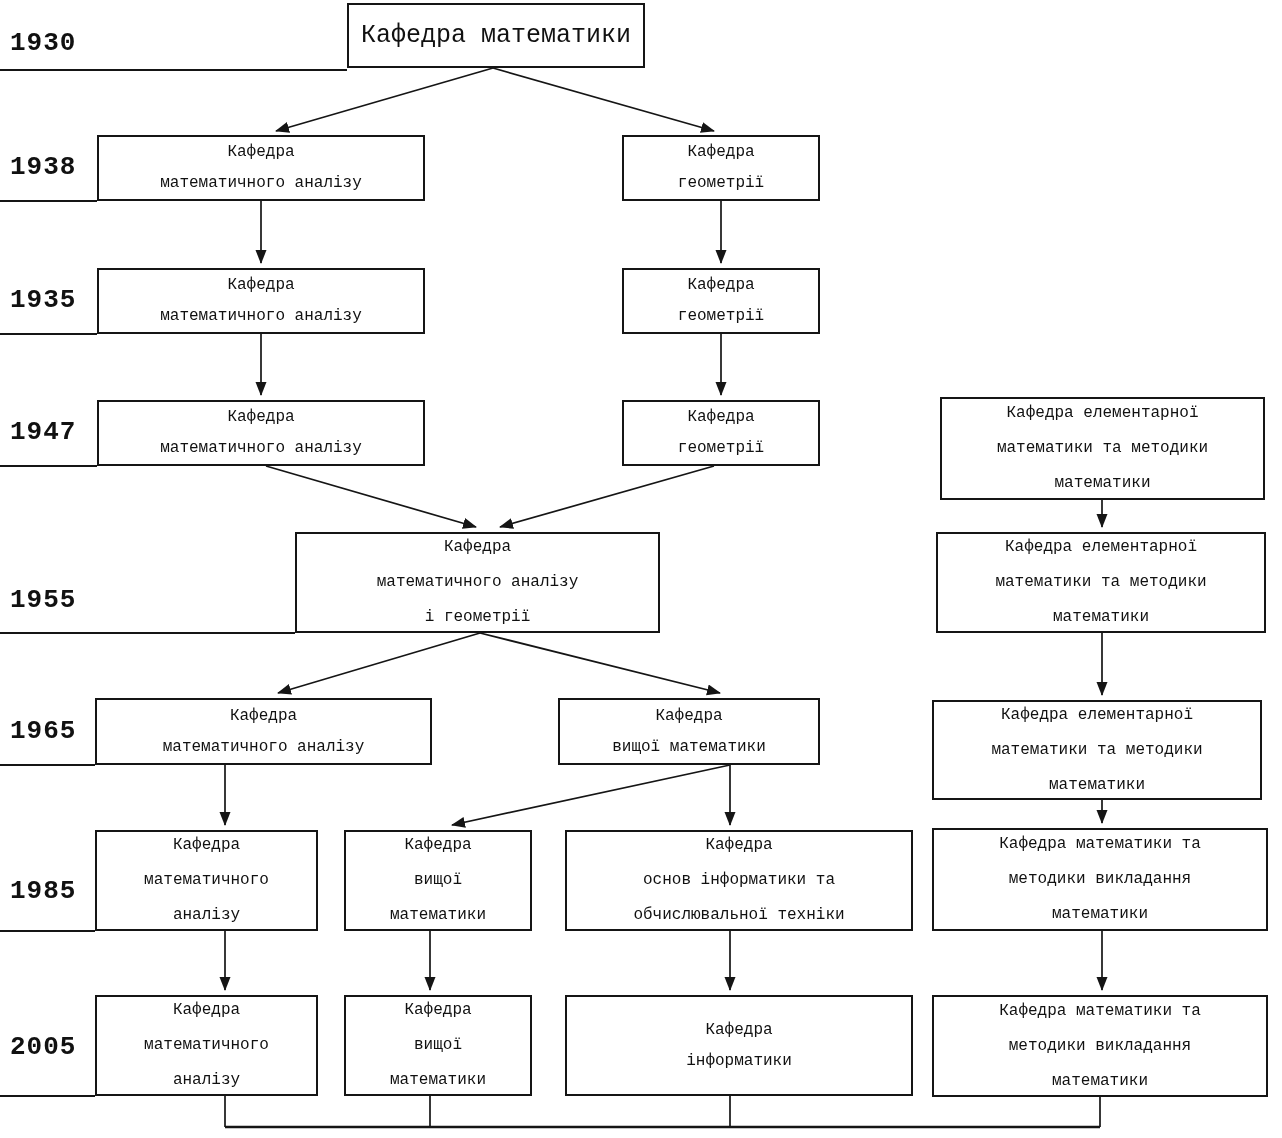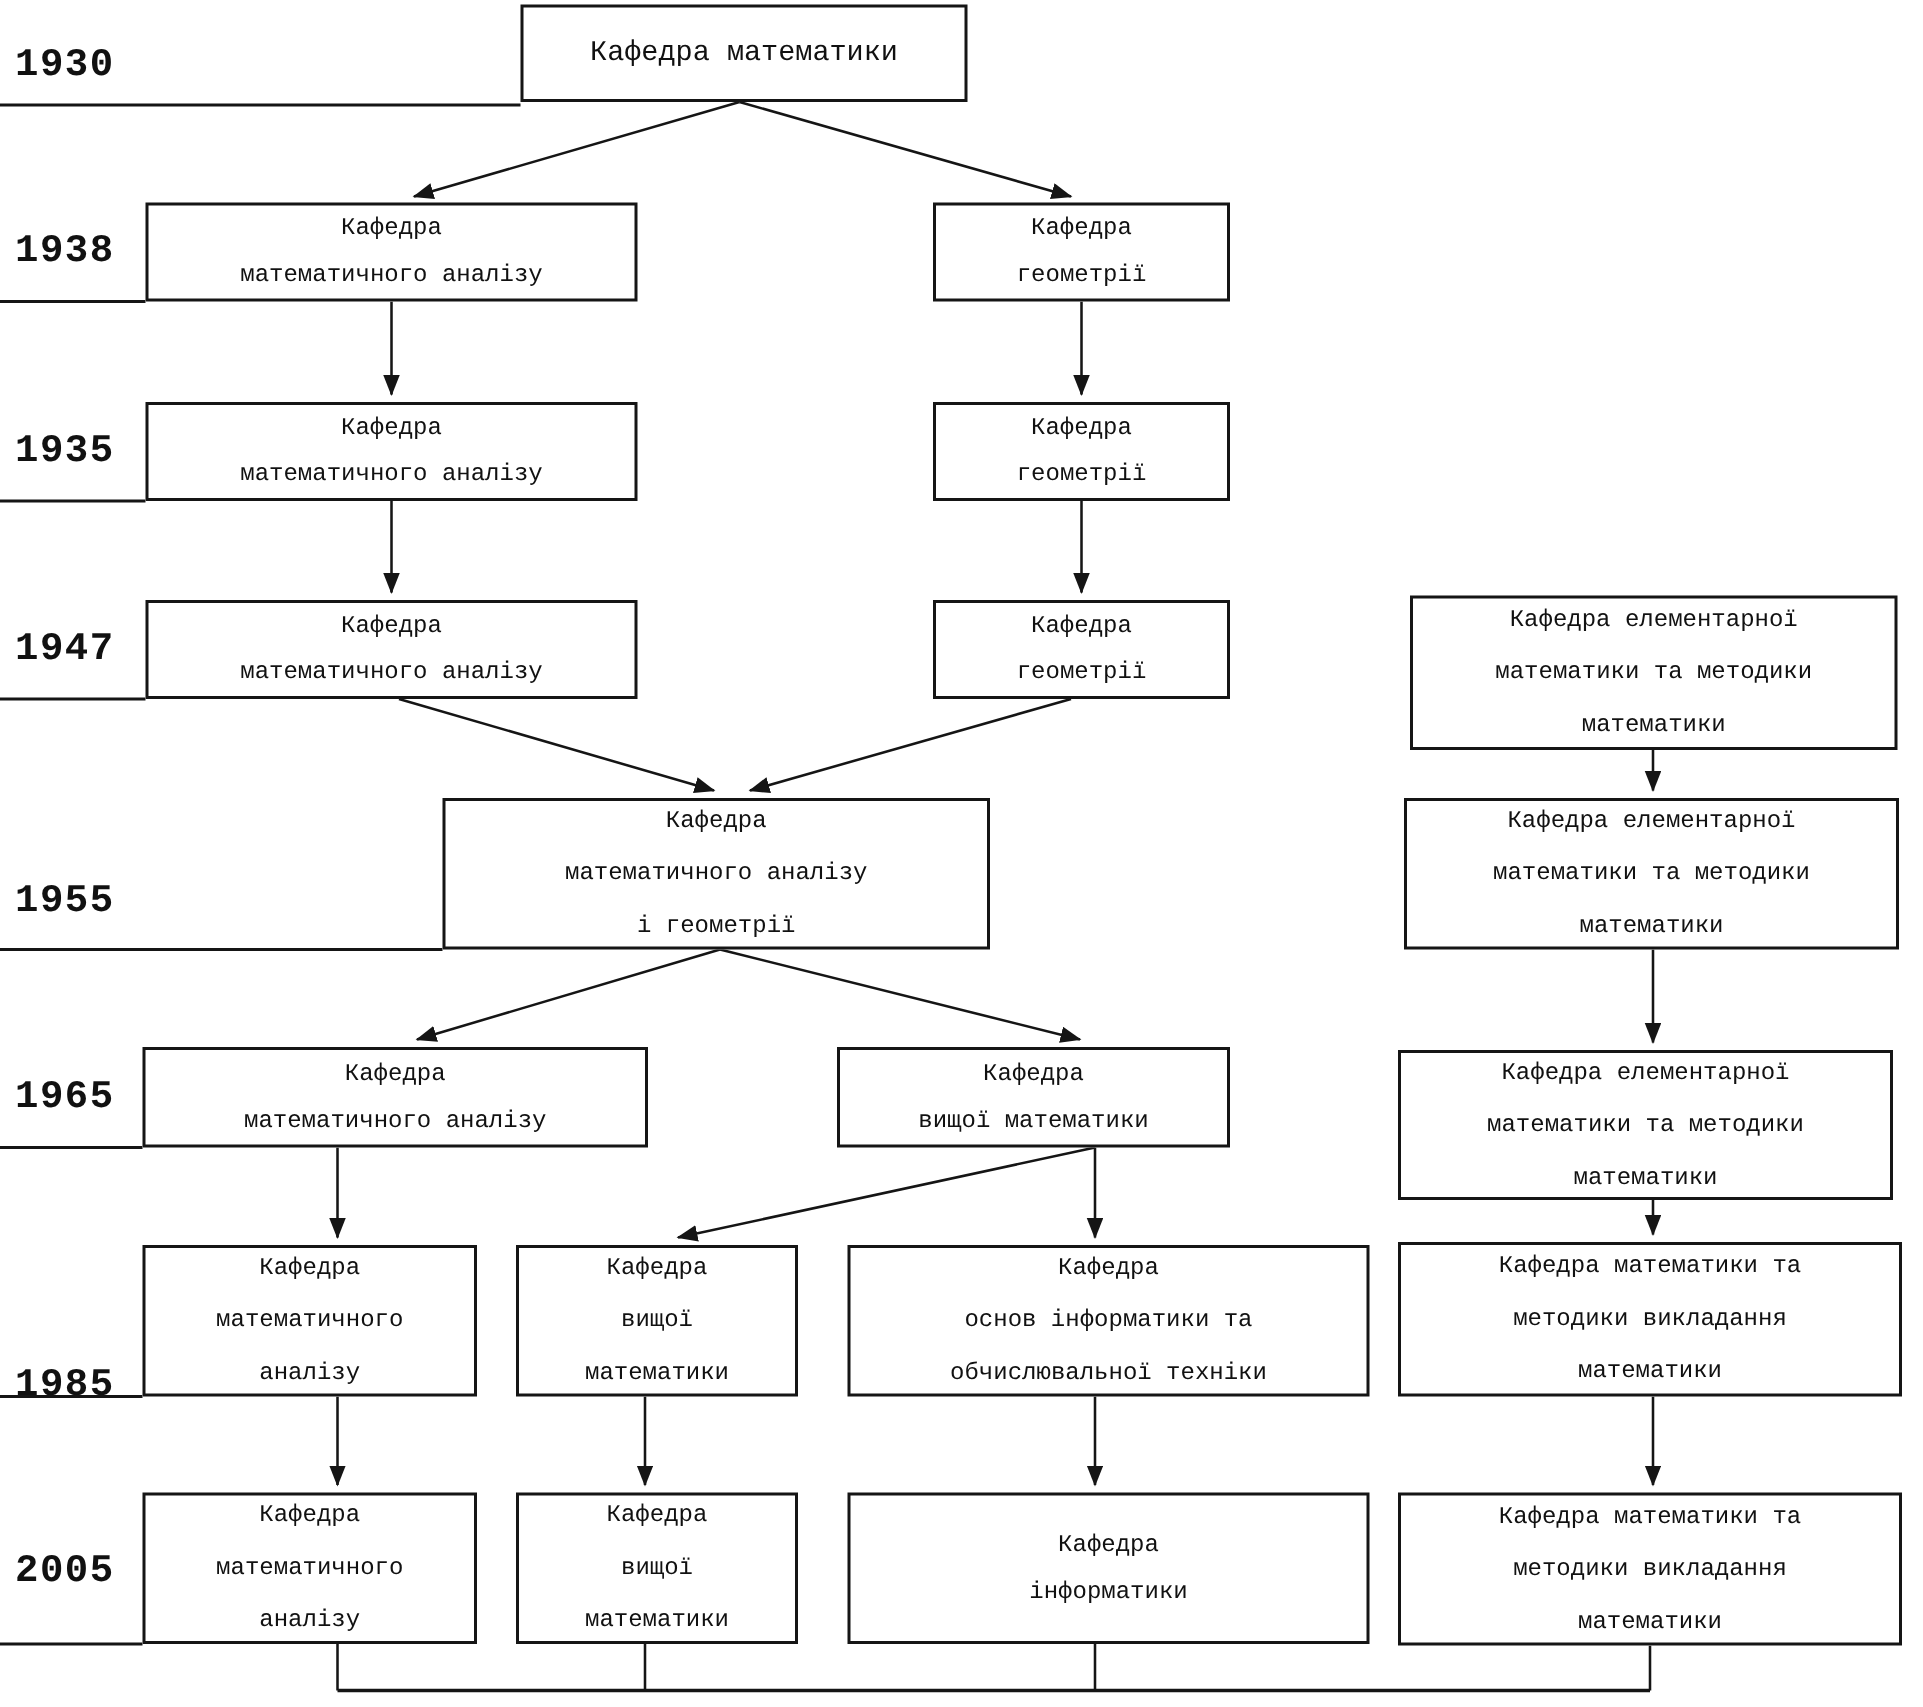--- a/index.html
+++ b/index.html
@@ -19,21 +19,21 @@
     display:flex;
     align-items:center;
     justify-content:center;
     text-align:center;
     white-space:pre-line;
     font-size:16px;
     line-height:31px;
     padding:1px 4px;
   }
   .node.tall{line-height:35px;}
-  .node.single{font-size:19px;}
+  .node.single{font-size:25px;}
   .year{
     position:absolute;
     left:10px;
     width:80px;
     font-size:26px;
     font-weight:bold;
     letter-spacing:1px;
   }
   .yline{
     position:absolute;
@@ -87,21 +87,21 @@
     <line x1="1100" y1="1097" x2="1100" y2="1127"></line>
     <line class="thick" x1="225" y1="1127" x2="1100" y2="1127"></line>
   </svg>
 
   <div class="year" style="top:28px">1930</div>
   <div class="year" style="top:152px">1938</div>
   <div class="year" style="top:285px">1935</div>
   <div class="year" style="top:417px">1947</div>
   <div class="year" style="top:585px">1955</div>
   <div class="year" style="top:716px">1965</div>
-  <div class="year" style="top:908px">1985</div>
+  <div class="year" style="top:876px">1985</div>
   <div class="year" style="top:1032px">2005</div>
 
   <div class="yline" style="top:69px;width:347px"></div>
   <div class="yline" style="top:200px;width:97px"></div>
   <div class="yline" style="top:333px;width:97px"></div>
   <div class="yline" style="top:465px;width:97px"></div>
   <div class="yline" style="top:632px;width:295px"></div>
   <div class="yline" style="top:764px;width:95px"></div>
   <div class="yline" style="top:930px;width:95px"></div>
   <div class="yline" style="top:1095px;width:95px"></div>

